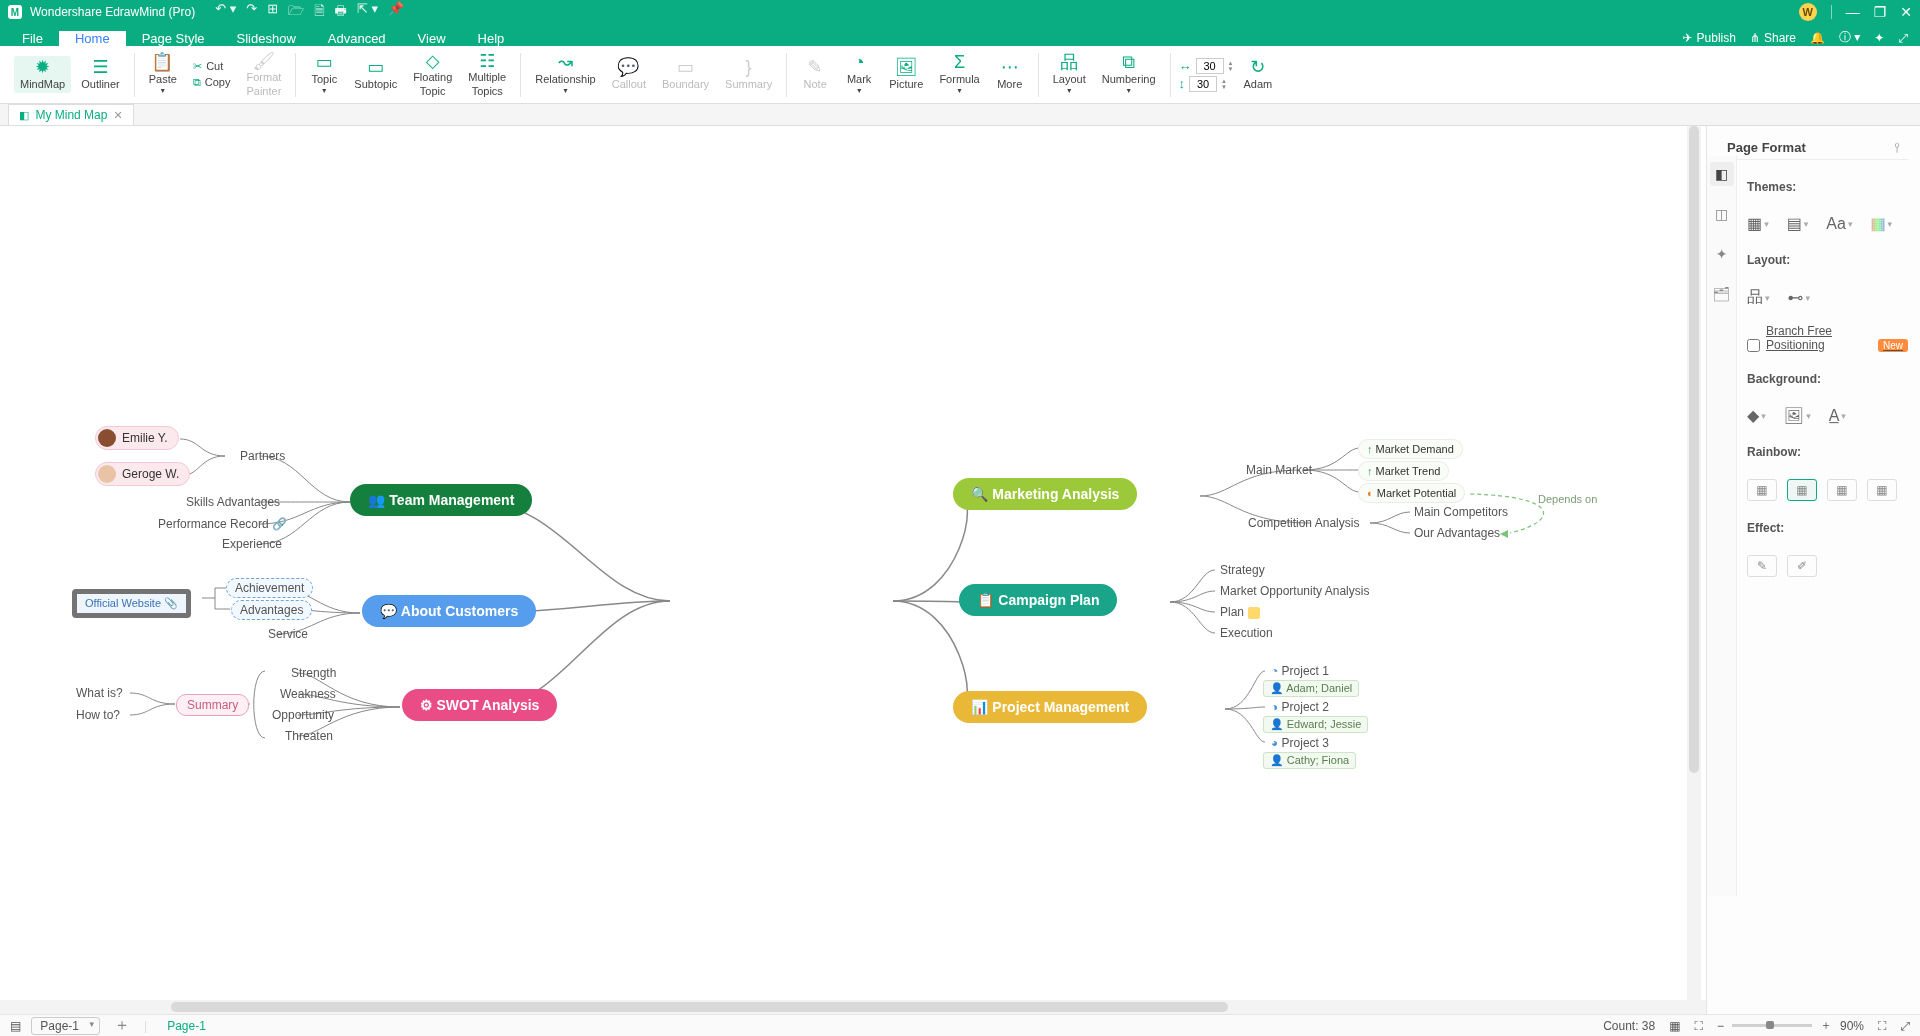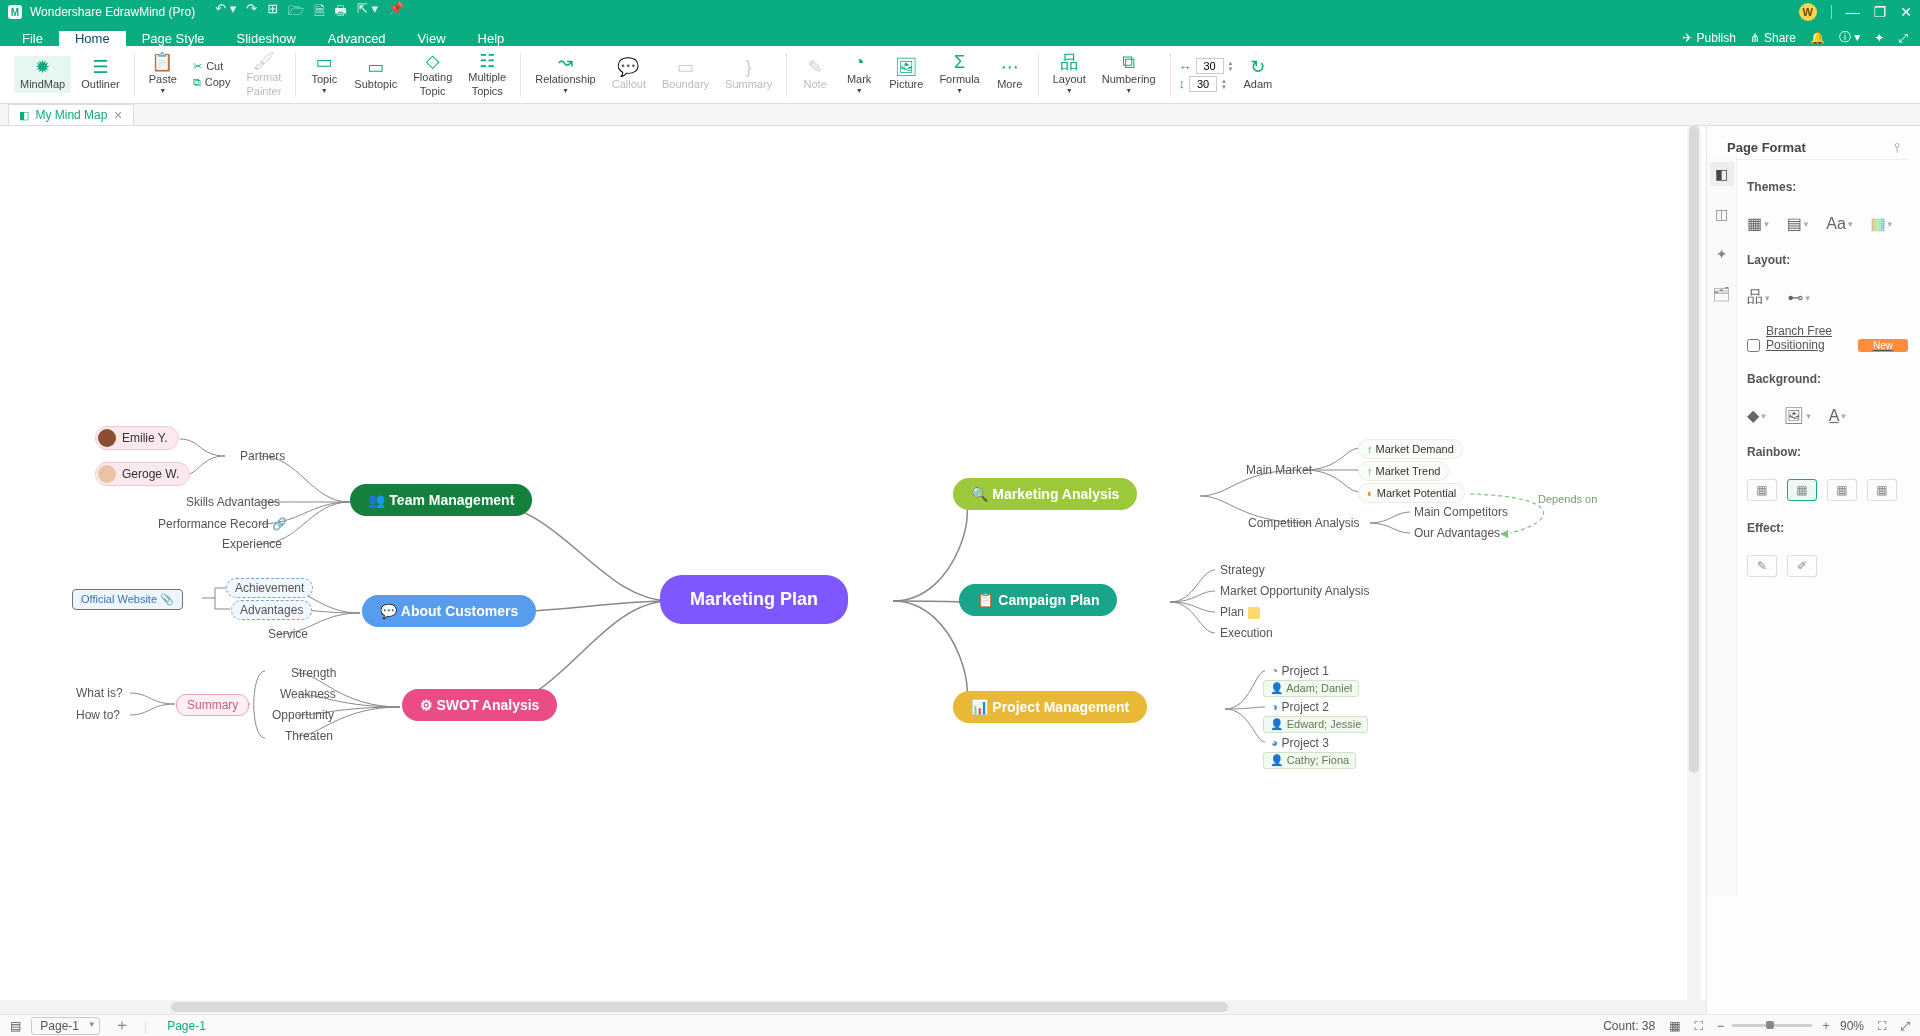--- a/index.html
+++ b/index.html
@@ -12,21 +12,21 @@
 .titlebar .qat { margin-left: 20px; display: flex; gap: 10px; }
 .titlebar .qat span { opacity: .9; cursor: default; font-size: 13px; }
 .titlebar .right { margin-left: auto; display: flex; gap: 14px; align-items: center; }
 .titlebar .avatar { width: 18px; height: 18px; border-radius: 50%; background: #ffd34d; color:#6a4b00; font-size:11px; display:flex;align-items:center;justify-content:center;font-weight:bold;}
 .titlebar .divider { width:1px; height:14px; background: rgba(255,255,255,.5);}
 .titlebar .winbtn { font-size: 14px; }
 
 
 .menubar { height: 22px; background: #0aad81; display: flex; align-items: flex-end; padding-left: 6px; color: #fff; }
 .menubar .item { padding: 0 16px; display:flex; align-items:center; font-size: 13px; }
-.menubar .item.active { background: #fff; color: #0c4a6e; }
+.menubar .item.active { background: #fff; color: #3b82f6; }
 .menubar .right { margin-left:auto; display:flex; align-items:center; gap:14px; padding-right:12px;}
 .menubar .right span { font-size:12px; display:flex; align-items:center; gap:4px;}
 
 
 .ribbon { height: 58px; background: #fff; border-bottom: 1px solid #ddd; display:flex; align-items:center; padding: 0 6px; gap:0;}
 .ribbon .group { display:flex; gap:4px; padding: 0 8px; height:100%; align-items:center;}
 .ribbon .sep { width:1px; height:44px; background:#e3e3e3; }
 .rbtn { display:flex; flex-direction:column; align-items:center; justify-content:center; min-width:40px; padding:2px 6px; border-radius:3px; font-size:11px; color:#444; line-height:1.2; text-align:center;}
 .rbtn.small-stack { min-width:auto; align-items:flex-start; gap:2px;}
 .rbtn.small-stack > div { display:flex; align-items:center; gap:4px; font-size:11px;}
@@ -58,21 +58,21 @@
 .sidetabs div.active { background:#eee; border-radius:3px; color:#444;}
 .sidecontent { flex:1; padding:10px 12px; font-size:12px; color:#555;}
 .sidecontent h4 { font-size:12px; font-weight:600; margin: 20px 0;}
 .sidecontent .row { display:flex; gap:18px; align-items:center; margin:8px 0 16px;}
 .sidecontent .iconbtn { font-size:16px; color:#666; display:flex; align-items:center; gap:2px;}
 .sidecontent .iconbtn .dd { font-size:9px; color:#aaa;}
 .sidecontent .chip-row { display:flex; gap:10px; margin-bottom:16px;}
 .sidecontent .chip { width:30px; height:22px; border:1px solid #ddd; border-radius:3px; display:flex;align-items:center;justify-content:center;font-size:12px;color:#888;}
 .sidecontent .chip.active { background:#eef7f4; border-color:#0aad81;}
 .sidecontent .checkbox-row { display:flex; align-items:flex-end; gap:6px; margin-bottom:16px;text-decoration:underline;}
-.sidecontent .badge-new { background:#ff8b3d; color:#fff; font-size:10px; padding:1px 15px; border-radius:3px;}
+.sidecontent .badge-new { background:#ff8b3d; color:#fff; font-size:10px; padding:1px 5px; border-radius:3px;}
 .colorful-ico { background: linear-gradient(90deg,#f99,#9f9,#99f); -webkit-background-clip: text; background-clip:text; color:transparent; font-weight:bold;}
 
 
 .statusbar { position:absolute; left:0; right:0; bottom:0; height:22px; background:#fafafa; border-top:1px solid #e5e5e5; display:flex; align-items:center; padding:0 10px; font-size:12px; color:#555;}
 .statusbar .left { display:flex; align-items:center; gap:10px;}
 .statusbar .pagesel { border:1px solid #ccc; padding:1px 20px 1px 8px; border-radius:3px; position:relative;}
 .statusbar .pagesel::after { content:"▾"; position:absolute; right:5px; top:1px; font-size:9px; color:#888;}
 .statusbar .plus { font-size:16px; color:#888; padding:0 4px;}
 .statusbar .pagetab { color:#0aad81; padding:0 10px; }
 .statusbar .right { margin-left:auto; display:flex; align-items:center; gap:14px;}
@@ -82,21 +82,21 @@
 
 
 .node { position:absolute; border-radius: 18px; padding: 8px 18px; font-size:14px; color:#fff; font-weight:bold; white-space:nowrap;}
 .central { background:#7e57ff; font-size:18px; padding:14px 30px; border-radius:22px;}
 .subnode { position:absolute; font-size:12px; color:#555; white-space:nowrap; padding:2px 8px;}
 .subnode.boxed { border:1px solid rgba(0,0,0,.08); border-radius:10px; background:#fff;}
 .chip-node { position:absolute; font-size:11px; padding:3px 8px; border-radius:10px; border:1px solid rgba(0,0,0,.06); background:#fafcf7;}
 .avatar-sm { display:inline-block; width:18px; height:18px; border-radius:50%; background:#d98c60; vertical-align:middle; margin-right:6px;}
 .person-pill { position:absolute; background:#fbe9ee; border:1px solid #f3c9d5; border-radius:14px; padding:2px 10px 2px 2px; font-size:12px; display:flex; align-items:center;}
 .tag-box { position:absolute; font-size:11px; border:1px solid #cde4c8; background:#f2faef; padding:1px 6px; border-radius:3px; color:#5a7d52;}
-.link-chip { position:absolute; border:1px solid #737373; background:#eef5fd; color:#3a72b5; font-size:11px; padding:3px 8px; border-radius:4px;}
+.link-chip { position:absolute; border:5px solid #737373; background:#eef5fd; color:#3a72b5; font-size:11px; padding:3px 8px; border-radius:4px;}
 .dashed { border-style:dashed !important;}
 .svg-layer { position:absolute; inset:0; width:100%; height:100%; pointer-events:none;}
 path.connector { stroke:#888; stroke-width:1.5; fill:none;}
 path.connector.thin { stroke-width:1;}
 path.rel { stroke:#7cc27a; stroke-width:1.2; fill:none; stroke-dasharray:4 3;}
 .note-icon { display:inline-block; width:12px; height:12px; background:#ffd96b; border-radius:2px; margin-left:4px; vertical-align:middle;}
 .summary-node { position:absolute; border:1px solid #e8a4b7; background:#fdeff3; color:#c55f7e; font-size:12px; padding:3px 10px; border-radius:10px;}
 .side-title-bar { height:24px; display:flex; align-items:center; justify-content:space-between; padding:0 8px; border-bottom:1px solid #eee; font-size:13px; color:#444; font-weight:600;}
 </style>
 </head>
@@ -339,21 +339,20 @@
       <path class="connector thin" d="M 1170 476 C 1195 476, 1200 444, 1215 444"></path>
       <path class="connector thin" d="M 1170 476 C 1195 476, 1200 465, 1215 465"></path>
       <path class="connector thin" d="M 1170 476 C 1195 476, 1200 486, 1215 486"></path>
       <path class="connector thin" d="M 1170 476 C 1195 476, 1200 507, 1215 507"></path>
 
       <path class="connector thin" d="M 1225 583 C 1250 583, 1255 545, 1265 545"></path>
       <path class="connector thin" d="M 1225 583 C 1250 583, 1255 581, 1265 581"></path>
       <path class="connector thin" d="M 1225 583 C 1250 583, 1255 616, 1265 616"></path>
     </svg>
 
-    <div class="node central" style="left:660px; top:449px;">Marketing Plan</div>
 
     <div class="node" style="left:350px; top:358px; background:#15803d;">👥 <span>Team Management</span></div>
     <div class="subnode" style="left:232px; top:321px;">Partners</div>
     <div class="subnode" style="left:178px; top:367px;">Skills Advantages</div>
     <div class="subnode" style="left:150px; top:389px;"><span>Performance Record</span> <span>🔗</span></div>
     <div class="subnode" style="left:214px; top:409px;">Experience</div>
     <div class="person-pill" style="left:95px; top:300px;">
         <span class="avatar-sm" style="background:#8b4d2f;"></span>
         <span>Emilie Y.</span>
       </div>

